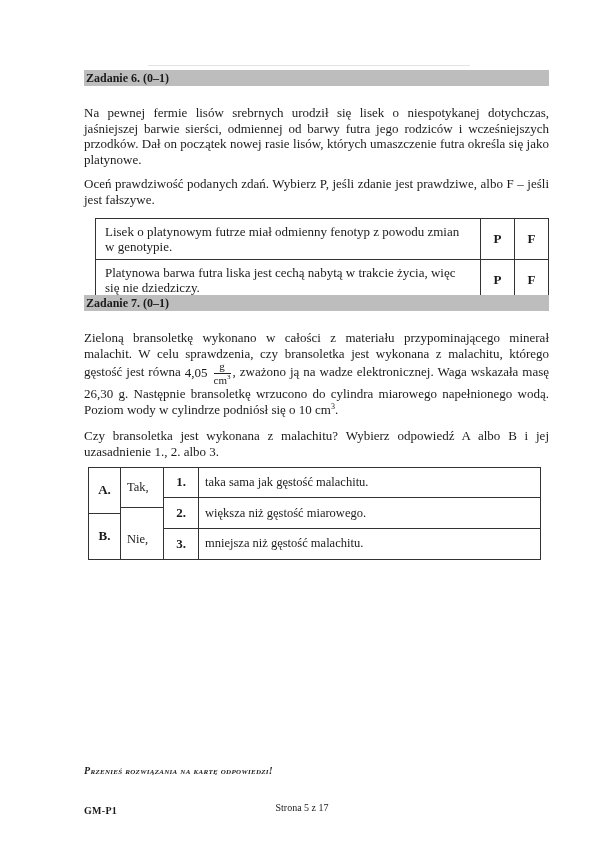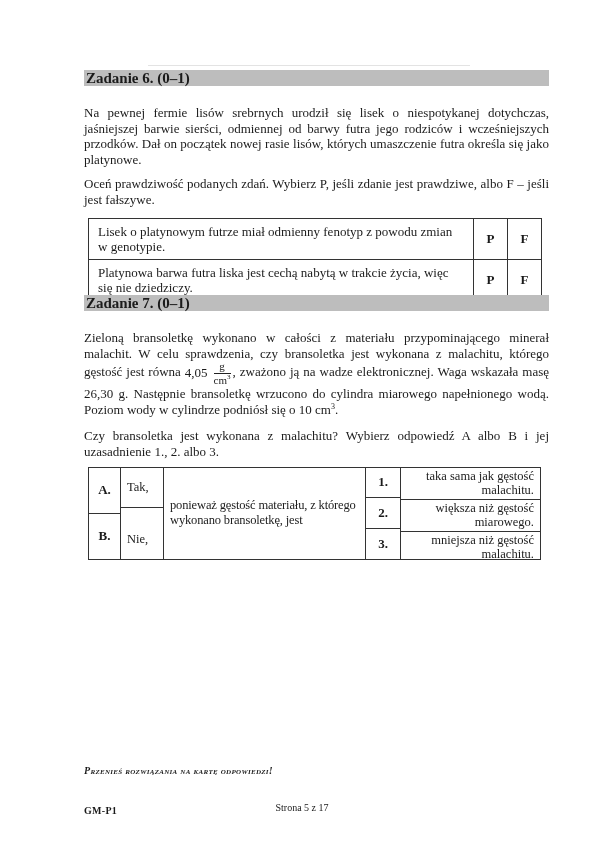--- a/index.html
+++ b/index.html
@@ -11,40 +11,40 @@
     -webkit-font-smoothing:antialiased;
   }
   .scan-line { position:absolute; top:65px; left:148px; width:322px; height:1px; background:#e3e3e3; }
 
   section { position:absolute; left:84px; width:465px; }
   .s6 { top:70px; }
   .s7 { top:295px; }
 
   .task-header {
     background:#bdbdbd; height:16px; line-height:16px;
-    font-weight:bold; font-size:15px; padding-left:2px;
+    font-weight:bold; font-size:12px; padding-left:2px;
   }
   .body-text {
     font-size:13px; line-height:15.6px; text-align:justify; margin-top:19px;
   }
   .bold-text { font-weight:normal; }
   .instr { margin-top:9px; }
   .question { margin-top:11px; }
 
   sup.small-sup { font-size:8px; line-height:0; vertical-align:super; }
 
   .nowrap { white-space:nowrap; }
   .frac { display:inline-block; vertical-align:middle; text-align:center; line-height:1; margin:0 2px; }
   .frac .num { display:block; font-size:11px; padding:0 4px 1px; border-bottom:1px solid #222; }
   .frac .den { display:block; font-size:11px; padding-top:1px; }
   .frac sup { font-size:7px; line-height:0; vertical-align:super; }
 
   
   table.pf-table {
-    margin:10px 0 0 4px; width:453px; border-collapse:collapse; table-layout:fixed;border-radius:10px;
+    margin:10px 0 0 11px; width:453px; border-collapse:collapse; table-layout:fixed;border-radius:10px;
   }
   table.pf-table td { border:1.5px solid #333; font-size:13px; }
   td.stmt { width:385px; padding:5px 9px; line-height:15px; text-align:left; }
   td.pf   { width:34px; text-align:center; font-weight:bold; }
 
   
   .t2 {
     margin:7px 0 0 4px; width:453px; height:93px;
     border:1.5px solid #333; display:flex; font-size:12.5px;
   }
@@ -108,23 +108,20 @@
 
   <div class="t2">
     <div class="t2col colA">
       <div class="t2cell divided">A.</div>
       <div class="t2cell">B.</div>
     </div>
     <div class="t2col colB">
       <div class="t2cell divided">Tak,</div>
       <div class="t2cell">Nie,</div>
     </div>
-    <div class="t2col colC">
-      <div class="t2cell">ponieważ gęstość materiału, z którego wykonano bransoletkę, jest</div>
-    </div>
     <div class="t2col colD">
       <div class="t2cell divided">1.</div>
       <div class="t2cell divided">2.</div>
       <div class="t2cell">3.</div>
     </div>
     <div class="t2col colE">
       <div class="t2cell divided">taka sama jak gęstość malachitu.</div>
       <div class="t2cell divided">większa niż gęstość miarowego.</div>
       <div class="t2cell">mniejsza niż gęstość malachitu.</div>
     </div>

